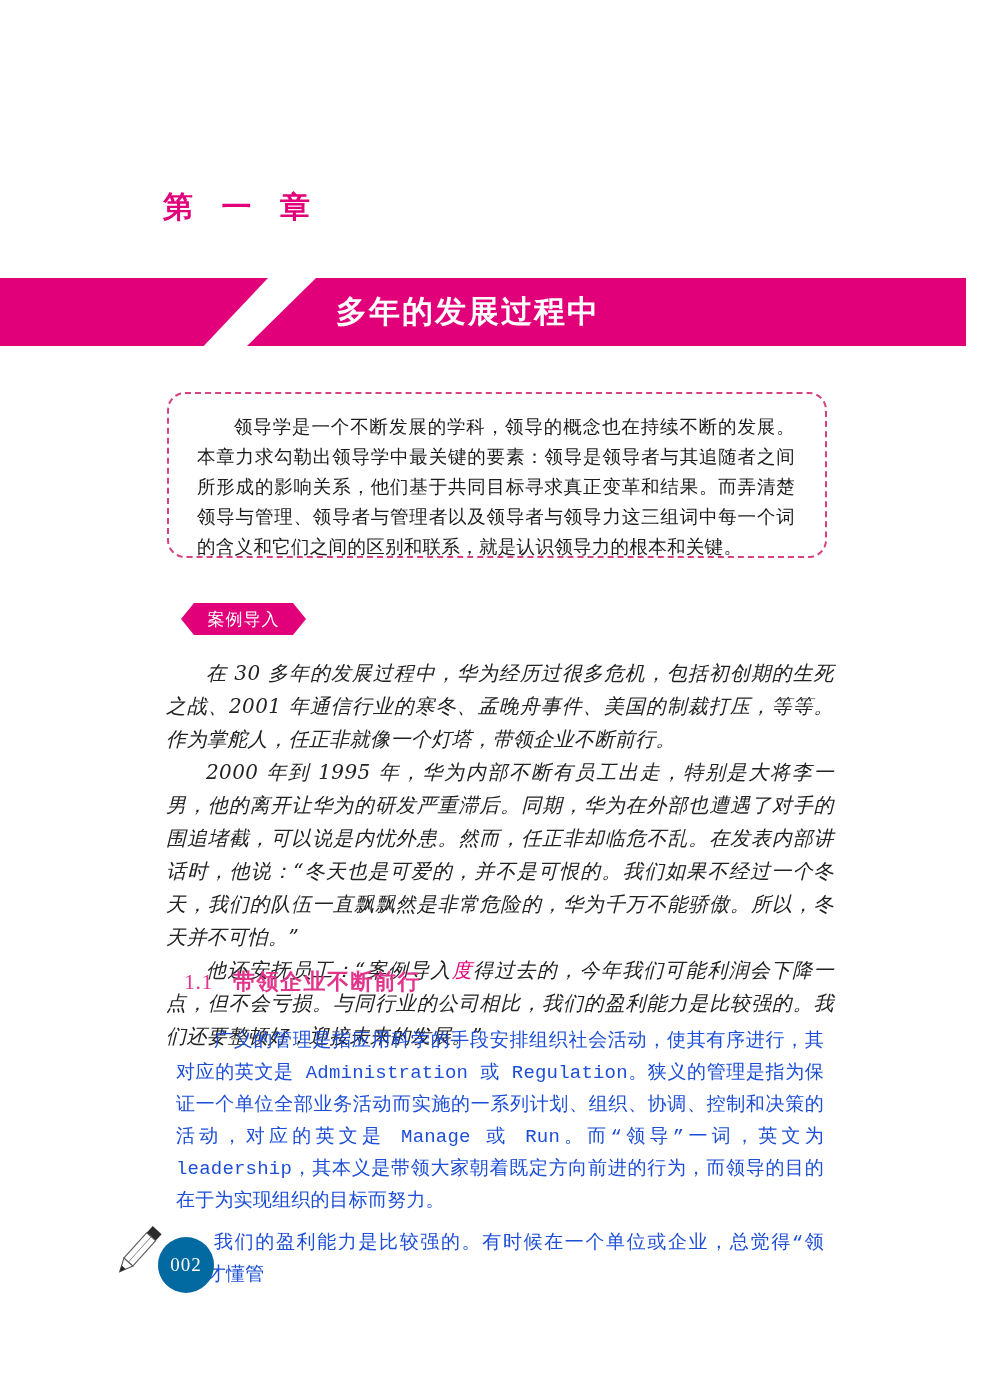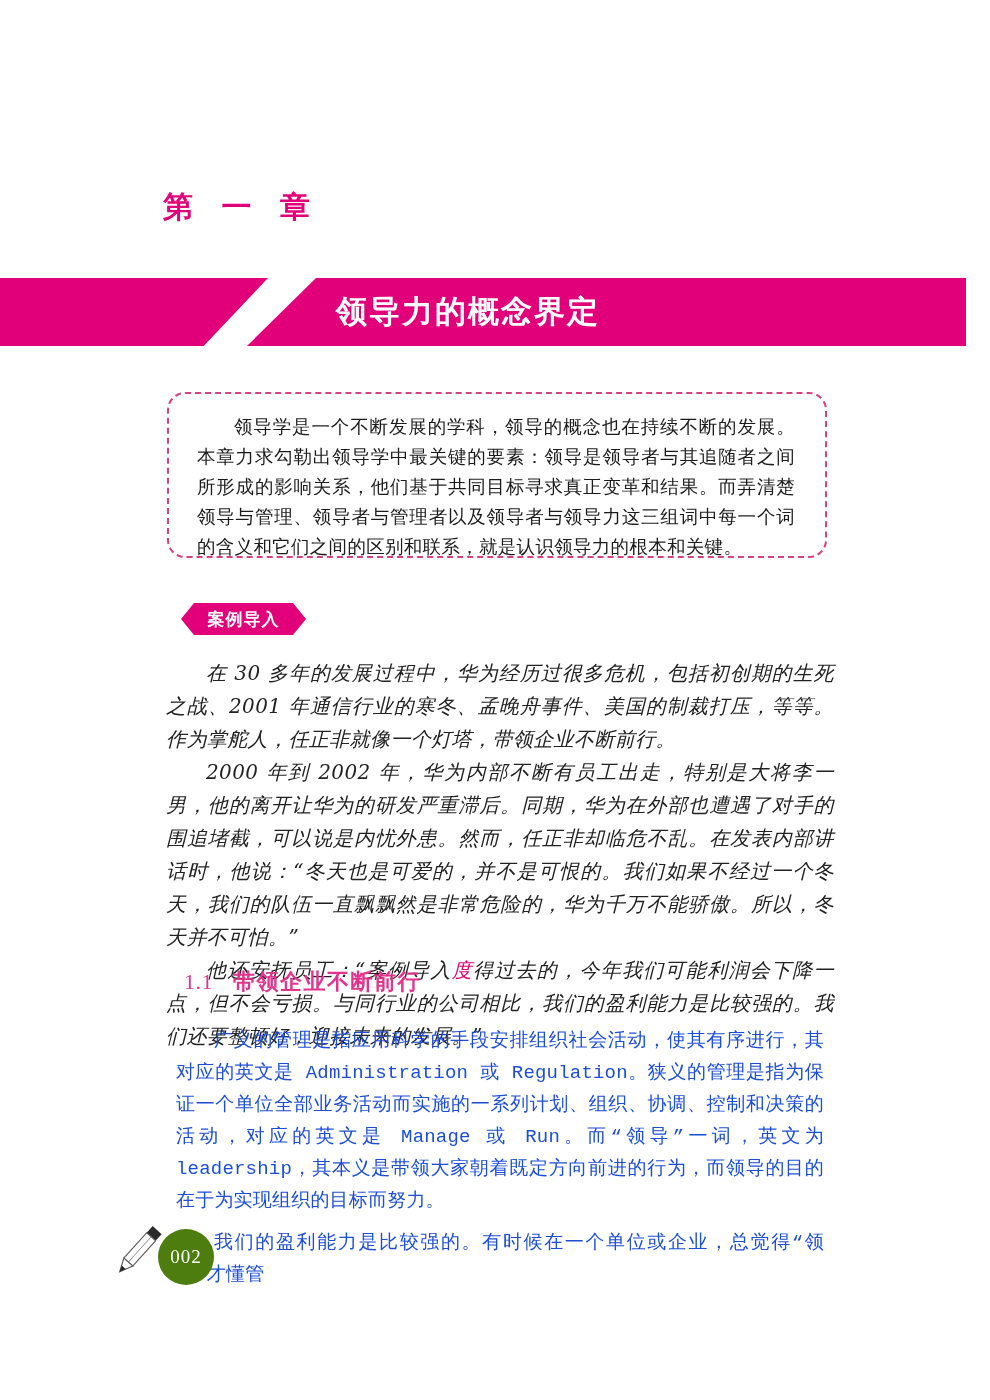--- a/index.html
+++ b/index.html
@@ -105,21 +105,21 @@
     left: 181px;
     top: 603px;
     width: 125px;
     height: 32px;
     background: #e2007a;
     clip-path: polygon(0 50%, 13px 0, calc(100% - 13px) 0, 100% 50%, calc(100% - 13px) 100%, 13px 100%);
     display: flex;
     align-items: center;
     justify-content: center;
     font-family: "DejaVu Sans", "Liberation Sans", sans-serif;
-    font-weight: bold;
+    font-weight: normal;
     font-size: 17px;
     letter-spacing: 1px;
     color: #ffffff;
   }
 
   
   .case-body {
     position: absolute;
     left: 166px;
     top: 657px;
@@ -194,56 +194,56 @@
   .pencil-icon {
     position: absolute;
     left: 0;
     top: 4px;
     width: 66px;
     height: 62px;
   }
   .page-num-circle {
     position: absolute;
     left: 54px;
-    top: 13px;
+    top: 21px;
     width: 56px;
     height: 56px;
     border-radius: 50%;
-    background: #4d7c0f;
+    background: #0369a1;
     display: flex;
     align-items: center;
     justify-content: center;
     font-family: "Liberation Serif", "DejaVu Serif", serif;
     font-size: 19px;
     letter-spacing: 1px;
     color: #ffffff;
   }
 </style>
 </head>
 <body>
 
 <div class="page">
 
   <div class="chapter-label">第 一 章</div>
 
   <div class="banner">
     <div class="banner-left"></div>
     <div class="banner-main"></div>
   </div>
-  <div class="banner-title">领导力的概念界定</div>
+  <div class="banner-title">多年的发展过程中</div>
 
   <div class="intro-box">
     <div class="intro-text">领导学是一个不断发展的学科，领导的概念也在持续不断的发展。本章力求勾勒出领导学中最关键的要素：领导是领导者与其追随者之间所形成的影响关系，他们基于共同目标寻求真正变革和结果。而弄清楚领导与管理、领导者与管理者以及领导者与领导力这三组词中每一个词的含义和它们之间的区别和联系，就是认识领导力的根本和关键。</div>
   </div>
 
   <div class="case-badge">案例导入</div>
 
   <div class="case-body">
     <p class="case-p">在 30 多年的发展过程中，华为经历过很多危机，包括初创期的生死之战、2001 年通信行业的寒冬、孟晚舟事件、美国的制裁打压，等等。作为掌舵人，任正非就像一个灯塔，带领企业不断前行。</p>
-    <p class="case-p">2000 年到 2002 年，华为内部不断有员工出走，特别是大将李一男，他的离开让华为的研发严重滞后。同期，华为在外部也遭遇了对手的围追堵截，可以说是内忧外患。然而，任正非却临危不乱。在发表内部讲话时，他说：“冬天也是可爱的，并不是可恨的。我们如果不经过一个冬天，我们的队伍一直飘飘然是非常危险的，华为千万不能骄傲。所以，冬天并不可怕。”</p>
+    <p class="case-p">2000 年到 1995 年，华为内部不断有员工出走，特别是大将李一男，他的离开让华为的研发严重滞后。同期，华为在外部也遭遇了对手的围追堵截，可以说是内忧外患。然而，任正非却临危不乱。在发表内部讲话时，他说：“冬天也是可爱的，并不是可恨的。我们如果不经过一个冬天，我们的队伍一直飘飘然是非常危险的，华为千万不能骄傲。所以，冬天并不可怕。”</p>
     <p class="case-p"><span>他还安抚员工：“案例导入</span><span class="hl">度</span><span>得过去的，今年我们可能利润会下降一点，但不会亏损。与同行业的公司相比，我们的盈利能力是比较强的。我们还要整顿好，迎接未来的发展。”</span></p>
   </div>
 
   <div class="section-head">
     <span class="section-num">1.1</span>
     <span class="section-title">带领企业不断前行</span>
   </div>
 
   <div class="main-body">
     <p class="main-p">广义的管理是指应用科学的手段安排组织社会活动，使其有序进行，其对应的英文是 Administration 或 Regulation。狭义的管理是指为保证一个单位全部业务活动而实施的一系列计划、组织、协调、控制和决策的活动，对应的英文是 Manage 或 Run。而“领导”一词，英文为 leadership，其本义是带领大家朝着既定方向前进的行为，而领导的目的在于为实现组织的目标而努力。</p>

